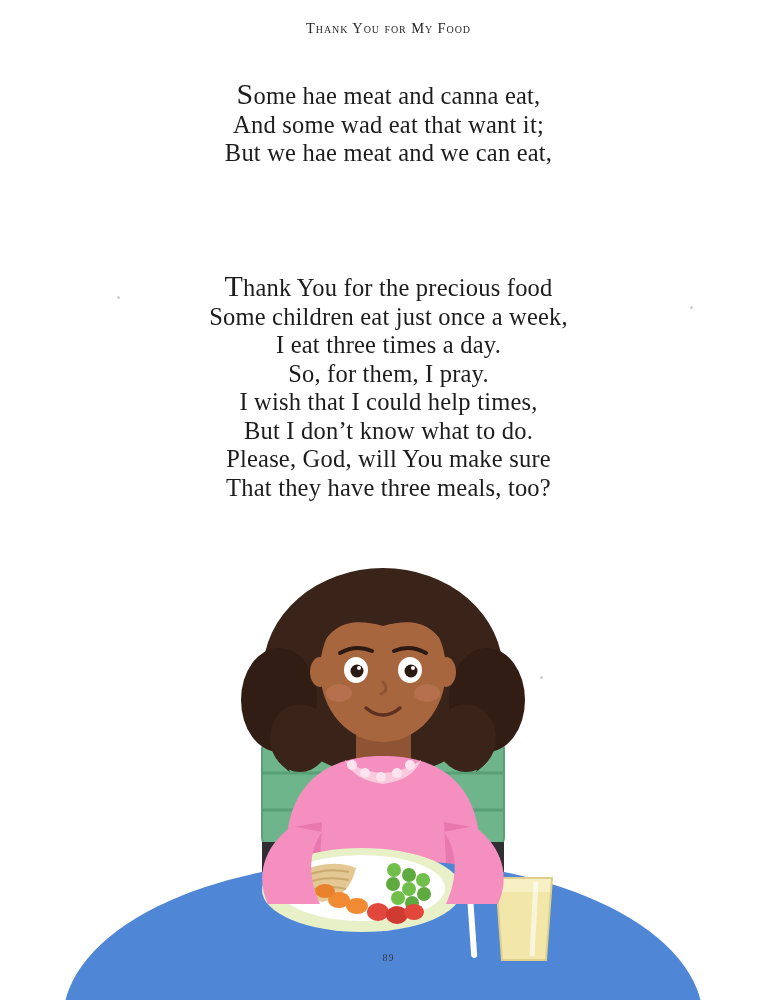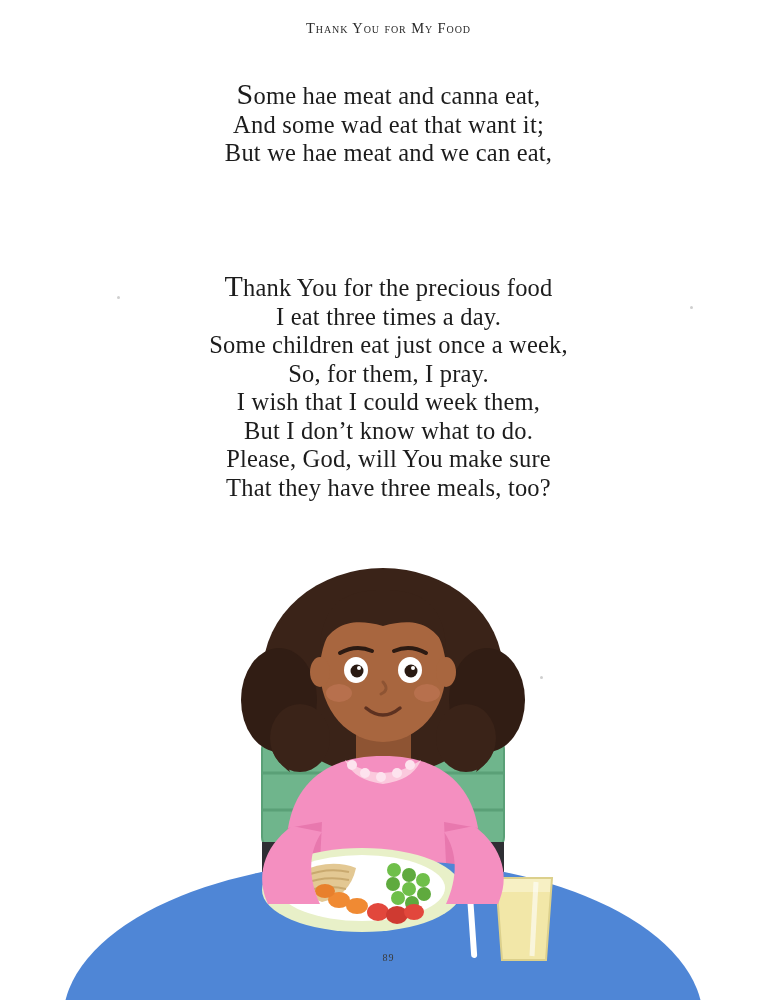--- a/index.html
+++ b/index.html
@@ -102,24 +102,24 @@
   <div class="running-head">Thank You for My Food</div>
 
   <div class="poem" id="poem-one">
     <div class="poem-line"><span class="dropcap">S</span><span>ome hae meat and canna eat,</span></div>
     <div class="poem-line">And some wad eat that want it;</div>
     <div class="poem-line">But we hae meat and we can eat,</div>
   </div>
 
   <div class="poem" id="poem-two">
     <div class="poem-line"><span class="dropcap">T</span><span>hank You for the precious food</span></div>
+    <div class="poem-line">Some children eat just once a week,</div>
     <div class="poem-line">I eat three times a day.</div>
-    <div class="poem-line">Some children eat just once a week,</div>
     <div class="poem-line">So, for them, I pray.</div>
-    <div class="poem-line">I wish that I could week them,</div>
+    <div class="poem-line">I wish that I could help times,</div>
     <div class="poem-line">But I don’t know what to do.</div>
     <div class="poem-line">Please, God, will You make sure</div>
     <div class="poem-line">That they have three meals, too?</div>
   </div>
 
   <div class="speck" style="left:117px; top:296px;"></div>
   <div class="speck" style="left:690px; top:306px;"></div>
   <div class="speck" style="left:540px; top:676px;"></div>
 
   <div class="illustration">

